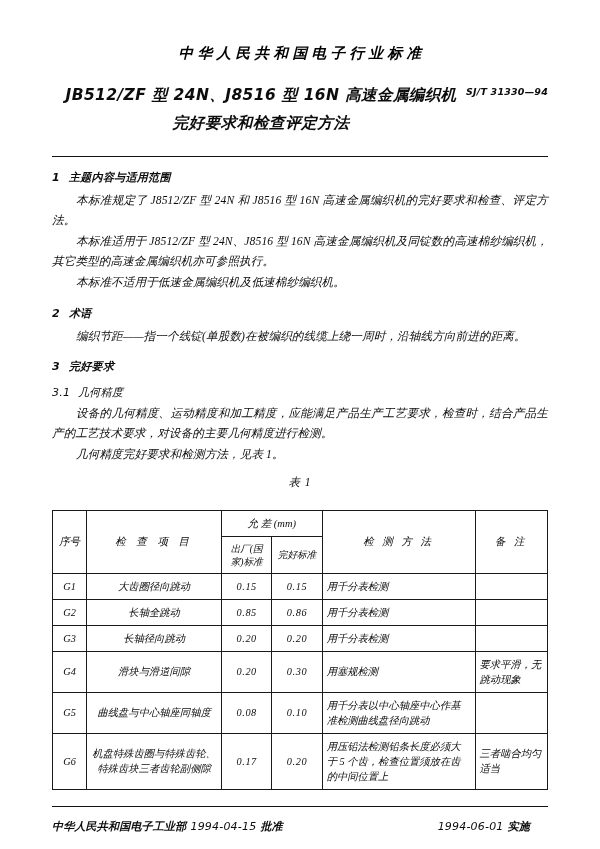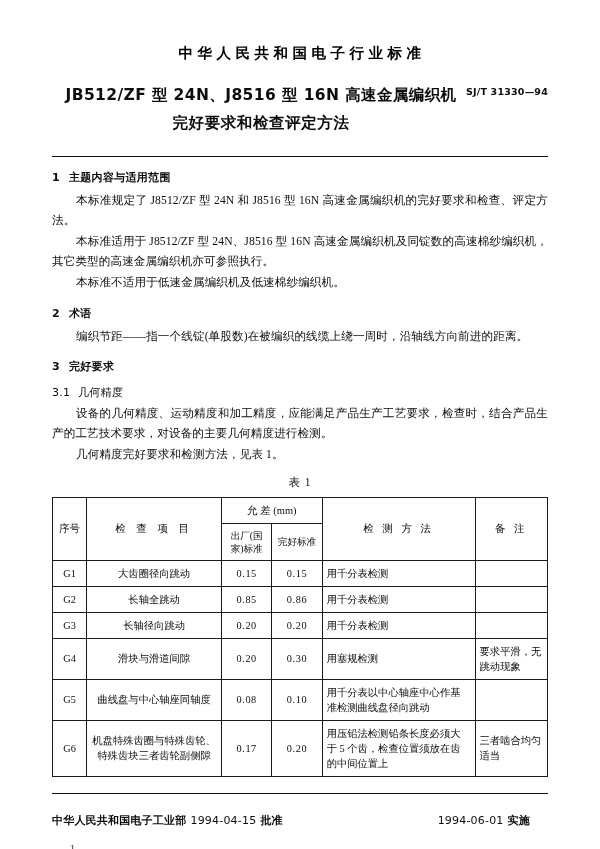--- a/index.html
+++ b/index.html
@@ -13,20 +13,21 @@
     font-family: "Liberation Serif", "DejaVu Serif", serif;
     color: #0d0d0d;
     position: relative;
     overflow: hidden;
   }
   .page {
     position: relative;
     width: 600px;
     height: 620px;
     box-sizing: border-box;
+    font-style: italic;
   }
   .content {
     position: absolute;
     left: 52px;
     top: 0;
     width: 496px;
   }
 
   
   .masthead {
@@ -111,21 +112,21 @@
     text-indent: 24px;
     text-align: justify;
     letter-spacing: 0.1px;
   }
 
   
   .table-caption {
     text-align: center;
     font-size: 11.5px;
     margin-top: 10px;
-    margin-bottom: 7px;
+    margin-bottom: 20px;
     letter-spacing: 1px;
   }
   table.gtable {
     border-collapse: collapse;
     width: 496px;
     table-layout: fixed;
     font-size: 10.3px;
   }
   table.gtable td, table.gtable th {
     border: 0.9px solid #1a1a1a;
@@ -153,21 +154,21 @@
   .taller { height: 46px; }
 
   
   .rule-bot {
     margin-top: 16px;
     border: 0;
     border-top: 1.6px solid #111;
     height: 0;
   }
   .footer {
-    margin-top: 19px;
+    margin-top: 12px;
     display: flex;
     justify-content: space-between;
     align-items: baseline;
     font-family: "DejaVu Sans", "Liberation Sans", sans-serif;
     font-size: 11px;
     font-weight: bold;
     letter-spacing: 0.2px;
   }
   .footer .approve-date, .footer .impl-date { font-weight: normal; }
   .footer-right { padding-right: 18px; }

